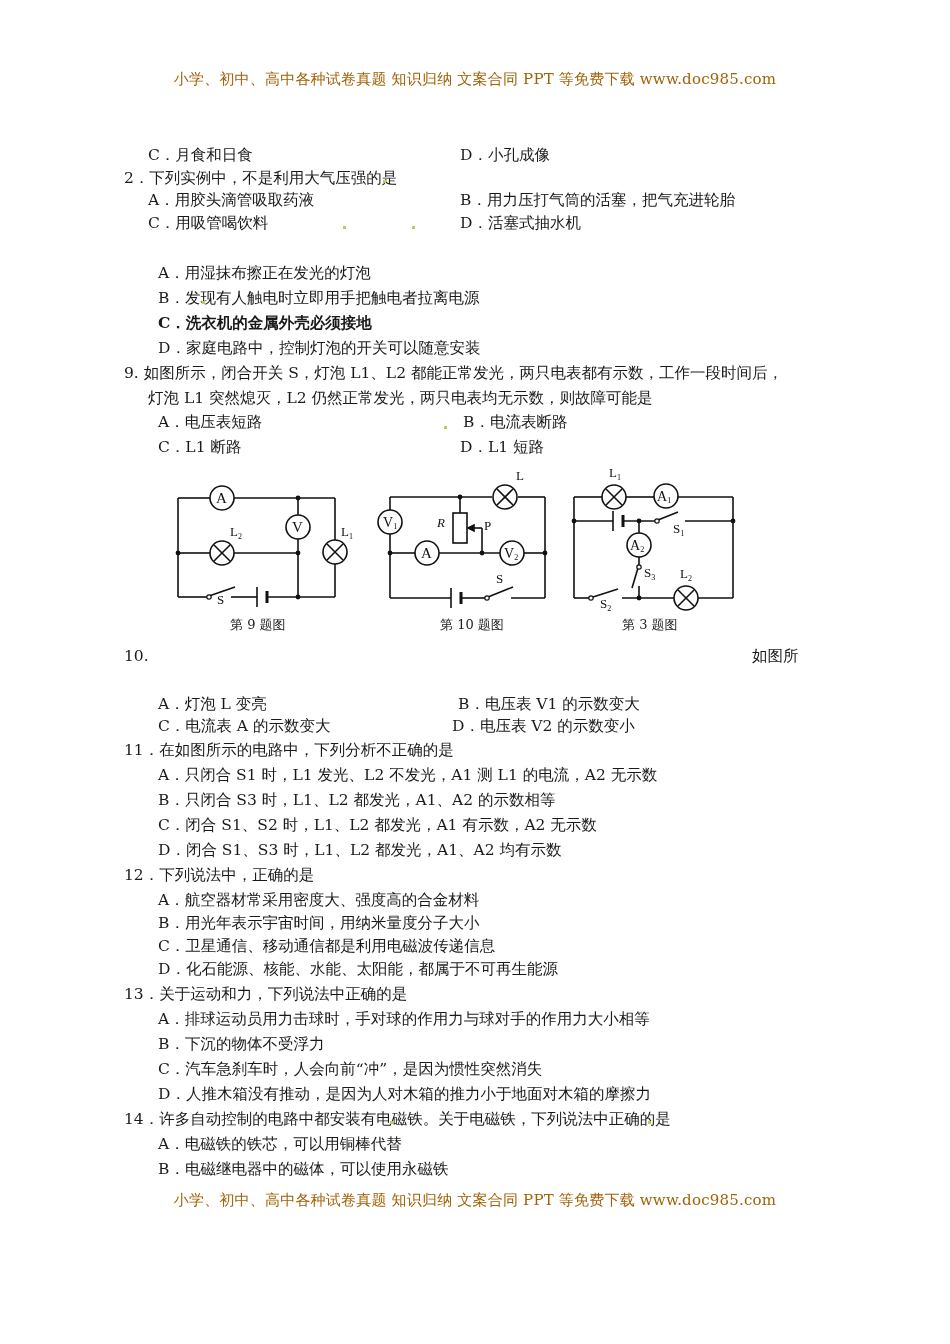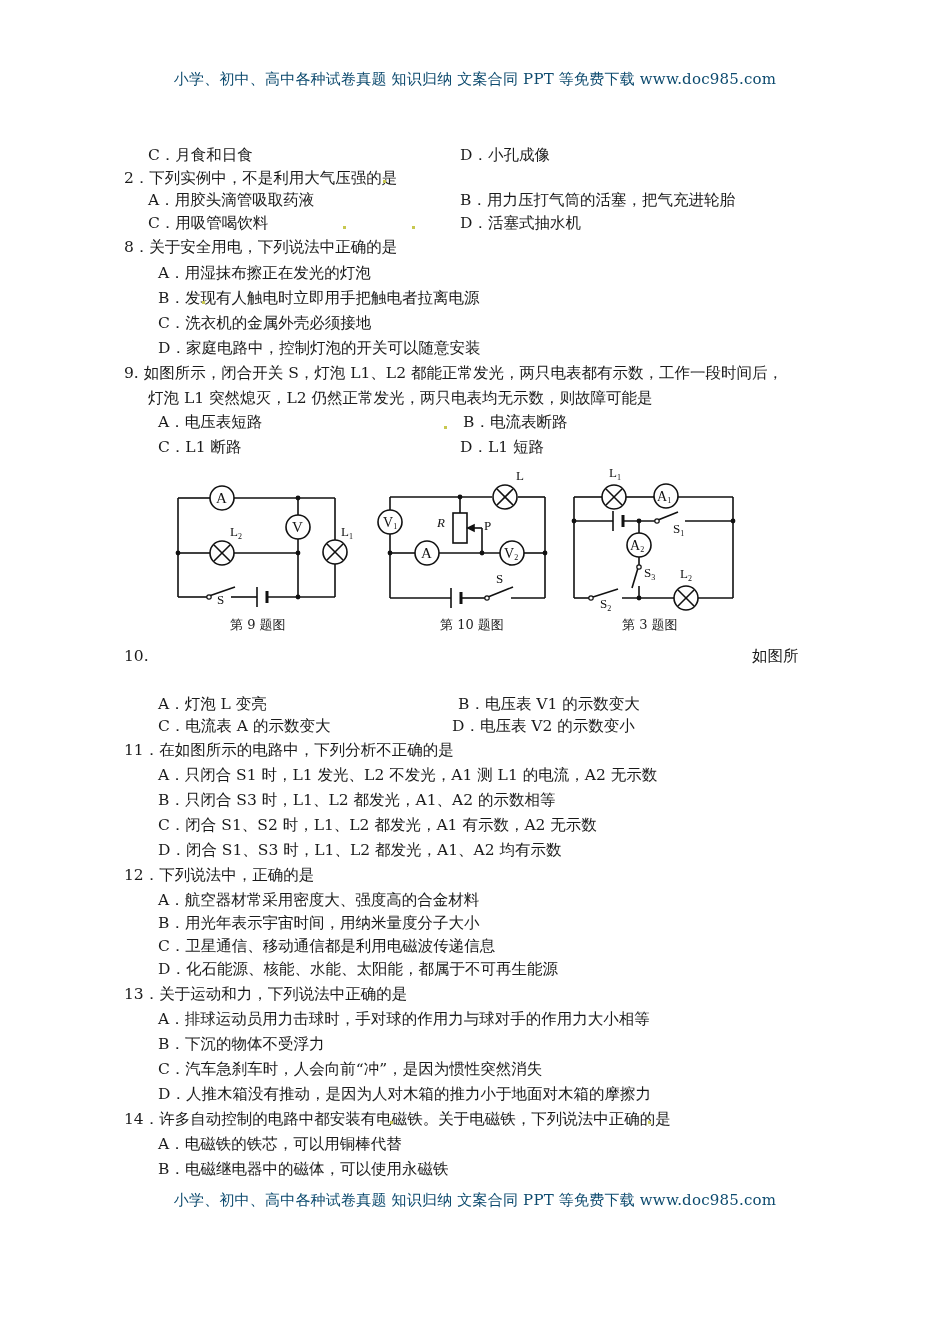--- a/index.html
+++ b/index.html
@@ -1,19 +1,19 @@
 <!DOCTYPE html>
 <html><head>
 <meta charset="utf-8">
 <style>
   html, body { margin:0; padding:0; background:#ffffff; }
   body { width:950px; height:1344px; position:relative; overflow:hidden;
          font-family:"DejaVu Serif","Liberation Serif",serif; color:#1a1a1a; }
   .page { position:absolute; left:0; top:0; width:950px; height:1344px; }
-  .hdr { position:absolute; left:0; width:950px; text-align:center; font-size:15px; color:#0c4a6e; letter-spacing:0.2px; }
+  .hdr { position:absolute; left:0; width:950px; text-align:center; font-size:15px; color:#a16207; letter-spacing:0.2px; }
   .ln { position:absolute; font-size:15.5px; white-space:nowrap; line-height:20px; color:#1a1a1a; }
   .dot { position:absolute; width:3px; height:3px; background:#c8c850; }
   .fig { position:absolute; }
   .cap { position:absolute; font-size:13px; color:#222; white-space:nowrap; }
   svg text { font-family:"Liberation Serif","DejaVu Serif",serif; fill:#111; }
 </style>
 </head>
 <body>
 
 <div class="page">
@@ -25,24 +25,23 @@
 
   <div class="ln" style="left:124px; top:168px;">2．下列实例中，不是利用大气压强的是</div>
   <div class="ln" style="left:148px; top:190px;">A．用胶头滴管吸取药液</div>
   <div class="ln" style="left:460px; top:190px;">B．用力压打气筒的活塞，把气充进轮胎</div>
   <div class="ln" style="left:148px; top:213px;">C．用吸管喝饮料</div>
   <div class="ln" style="left:460px; top:213px;">D．活塞式抽水机</div>
   <div class="dot" style="left:383px; top:180px;"></div>
   <div class="dot" style="left:343px; top:226px;"></div>
   <div class="dot" style="left:412px; top:226px;"></div>
 
-  <div class="ln" style="left:124px; top:237px;">8．关于安全用电，下列说法中正确的是</div>
   <div class="ln" style="left:158px; top:263px;">A．用湿抹布擦正在发光的灯泡</div>
   <div class="ln" style="left:158px; top:288px;">B．发现有人触电时立即用手把触电者拉离电源</div>
-  <div class="ln" style="left:158px; top:313px;">C．洗衣机的金属外壳必须接地</div>
+  <div class="ln" style="left:158px; top:313px;font-weight:bold;">C．洗衣机的金属外壳必须接地</div>
   <div class="ln" style="left:158px; top:338px;">D．家庭电路中，控制灯泡的开关可以随意安装</div>
   <div class="dot" style="left:202px; top:301px;"></div>
 
   <div class="ln" style="left:124px; top:363px;">
     <span>9.  如图所示，闭合开关 S，灯泡 L1、L2 都能正常发光，两只电表都有示数，工作一段时间后，</span>
   </div>
   <div class="ln" style="left:148px; top:388px;">灯泡 L1 突然熄灭，L2 仍然正常发光，两只电表均无示数，则故障可能是</div>
   <div class="ln" style="left:158px; top:412px;">A．电压表短路</div>
   <div class="ln" style="left:463px; top:412px;">B．电流表断路</div>
   <div class="ln" style="left:158px; top:437px;">C．L1 断路</div>

